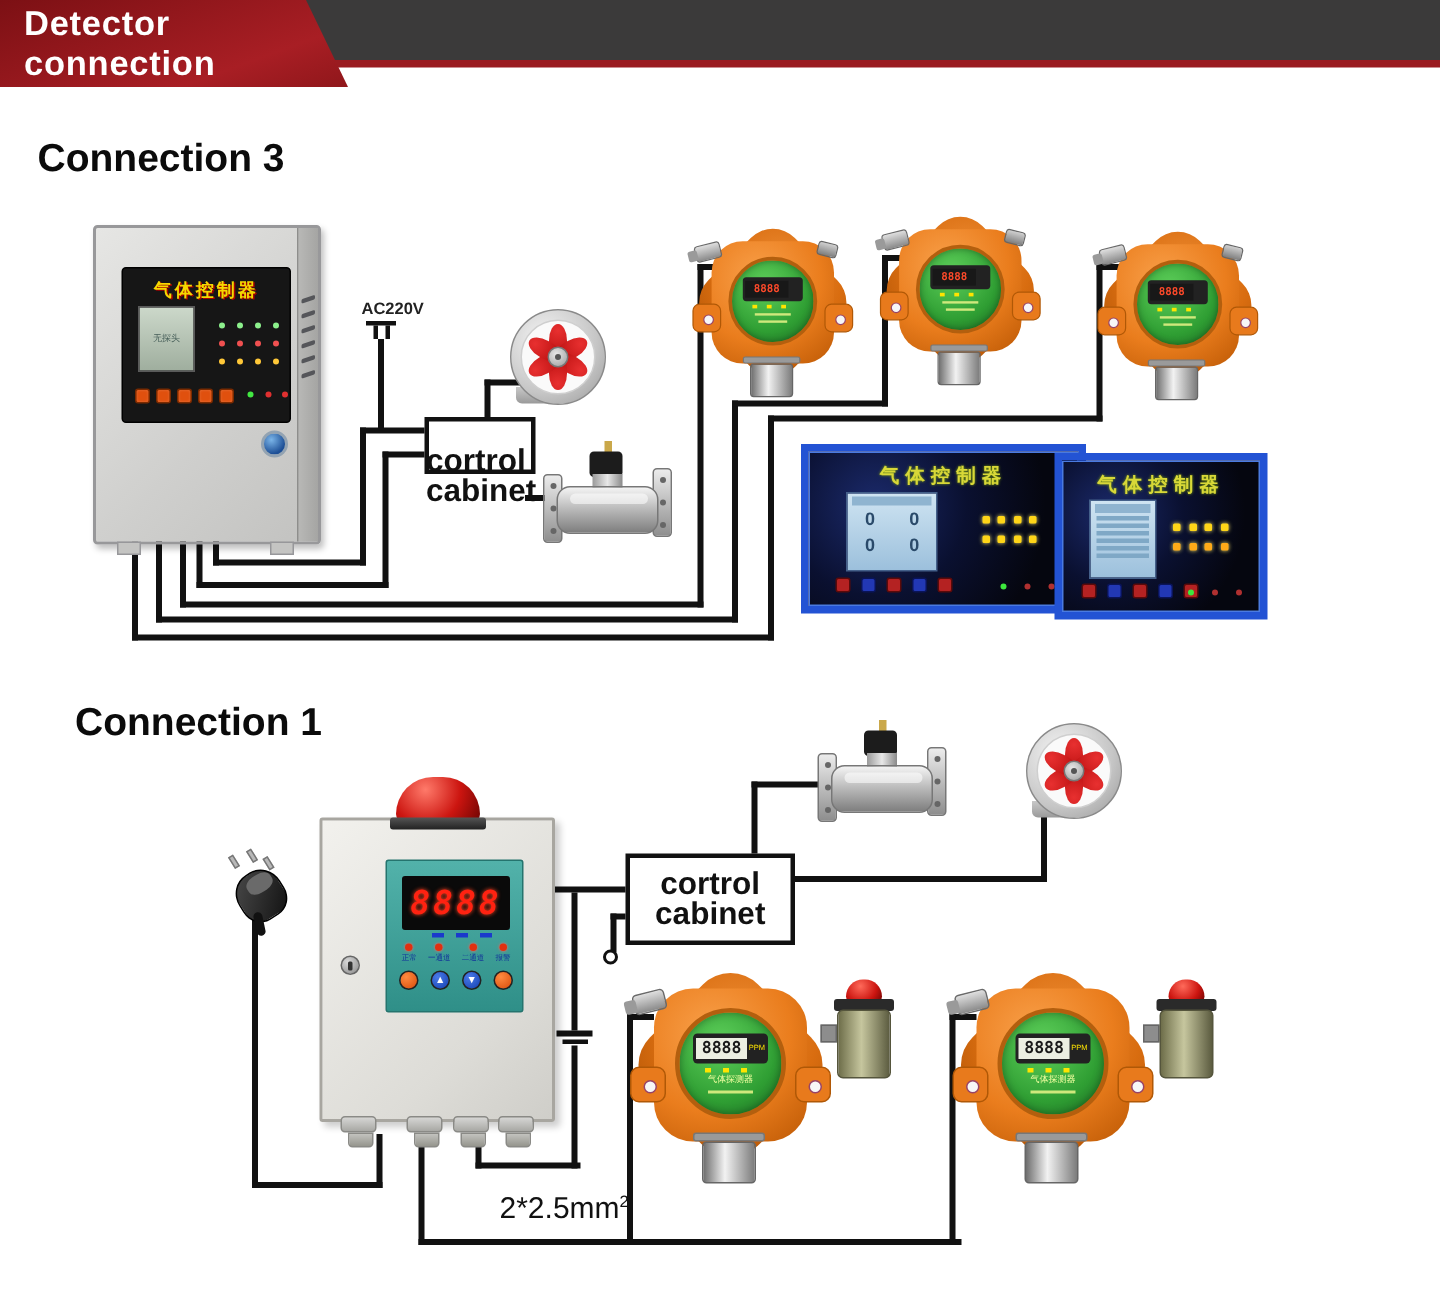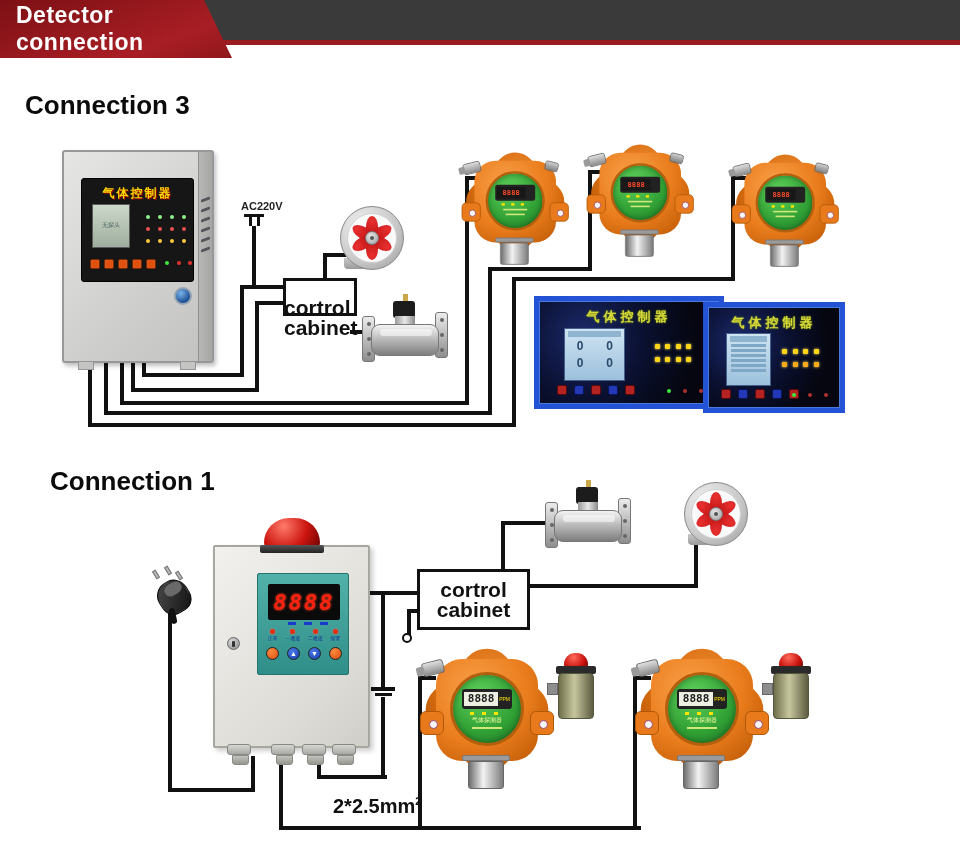--- a/index.html
+++ b/index.html
@@ -23,21 +23,21 @@
   .capbar { position:absolute; background:#111; z-index:1; }
   .terminal-dot { position:absolute; width:10px; height:10px; border:2px solid #111;
     border-radius:50%; background:#fff; z-index:2; }
 
   
   .plugsym-bar { position:absolute; background:#111; }
 
   .lbl-ac { font-size:11px; font-weight:bold; color:#222; z-index:4; }
   .cab-box { border:3px solid #111; background:#fff; z-index:3; }
   .cab-text { font-weight:bold; color:#111; font-size:21px; line-height:0.95; z-index:4; }
-  .wire-spec { font-weight:bold; color:#111; font-size:20px; z-index:4; }
+  .wire-spec { font-weight:normal; color:#111; font-size:20px; z-index:4; }
   .wire-spec sup { font-size:11px; }
 
   
   .ctrl1 { left:62px; top:150px; width:152px; height:213px; z-index:2;
     background:linear-gradient(135deg,#e6e6e4,#cfcfcd 60%,#c2c2c0);
     border:2px solid #98989a; border-radius:3px; box-shadow:2px 3px 4px rgba(0,0,0,0.25); }
   .ctrl1-side { position:absolute; right:0; top:0; width:14px; height:100%;
     background:linear-gradient(90deg,#b8b8b6,#a5a5a3); border-left:1px solid #8e8e8c; }
   .vent { position:absolute; width:9px; height:3px; background:#55565a;
     transform:skewY(-18deg); border-radius:1px; left:2px; }

